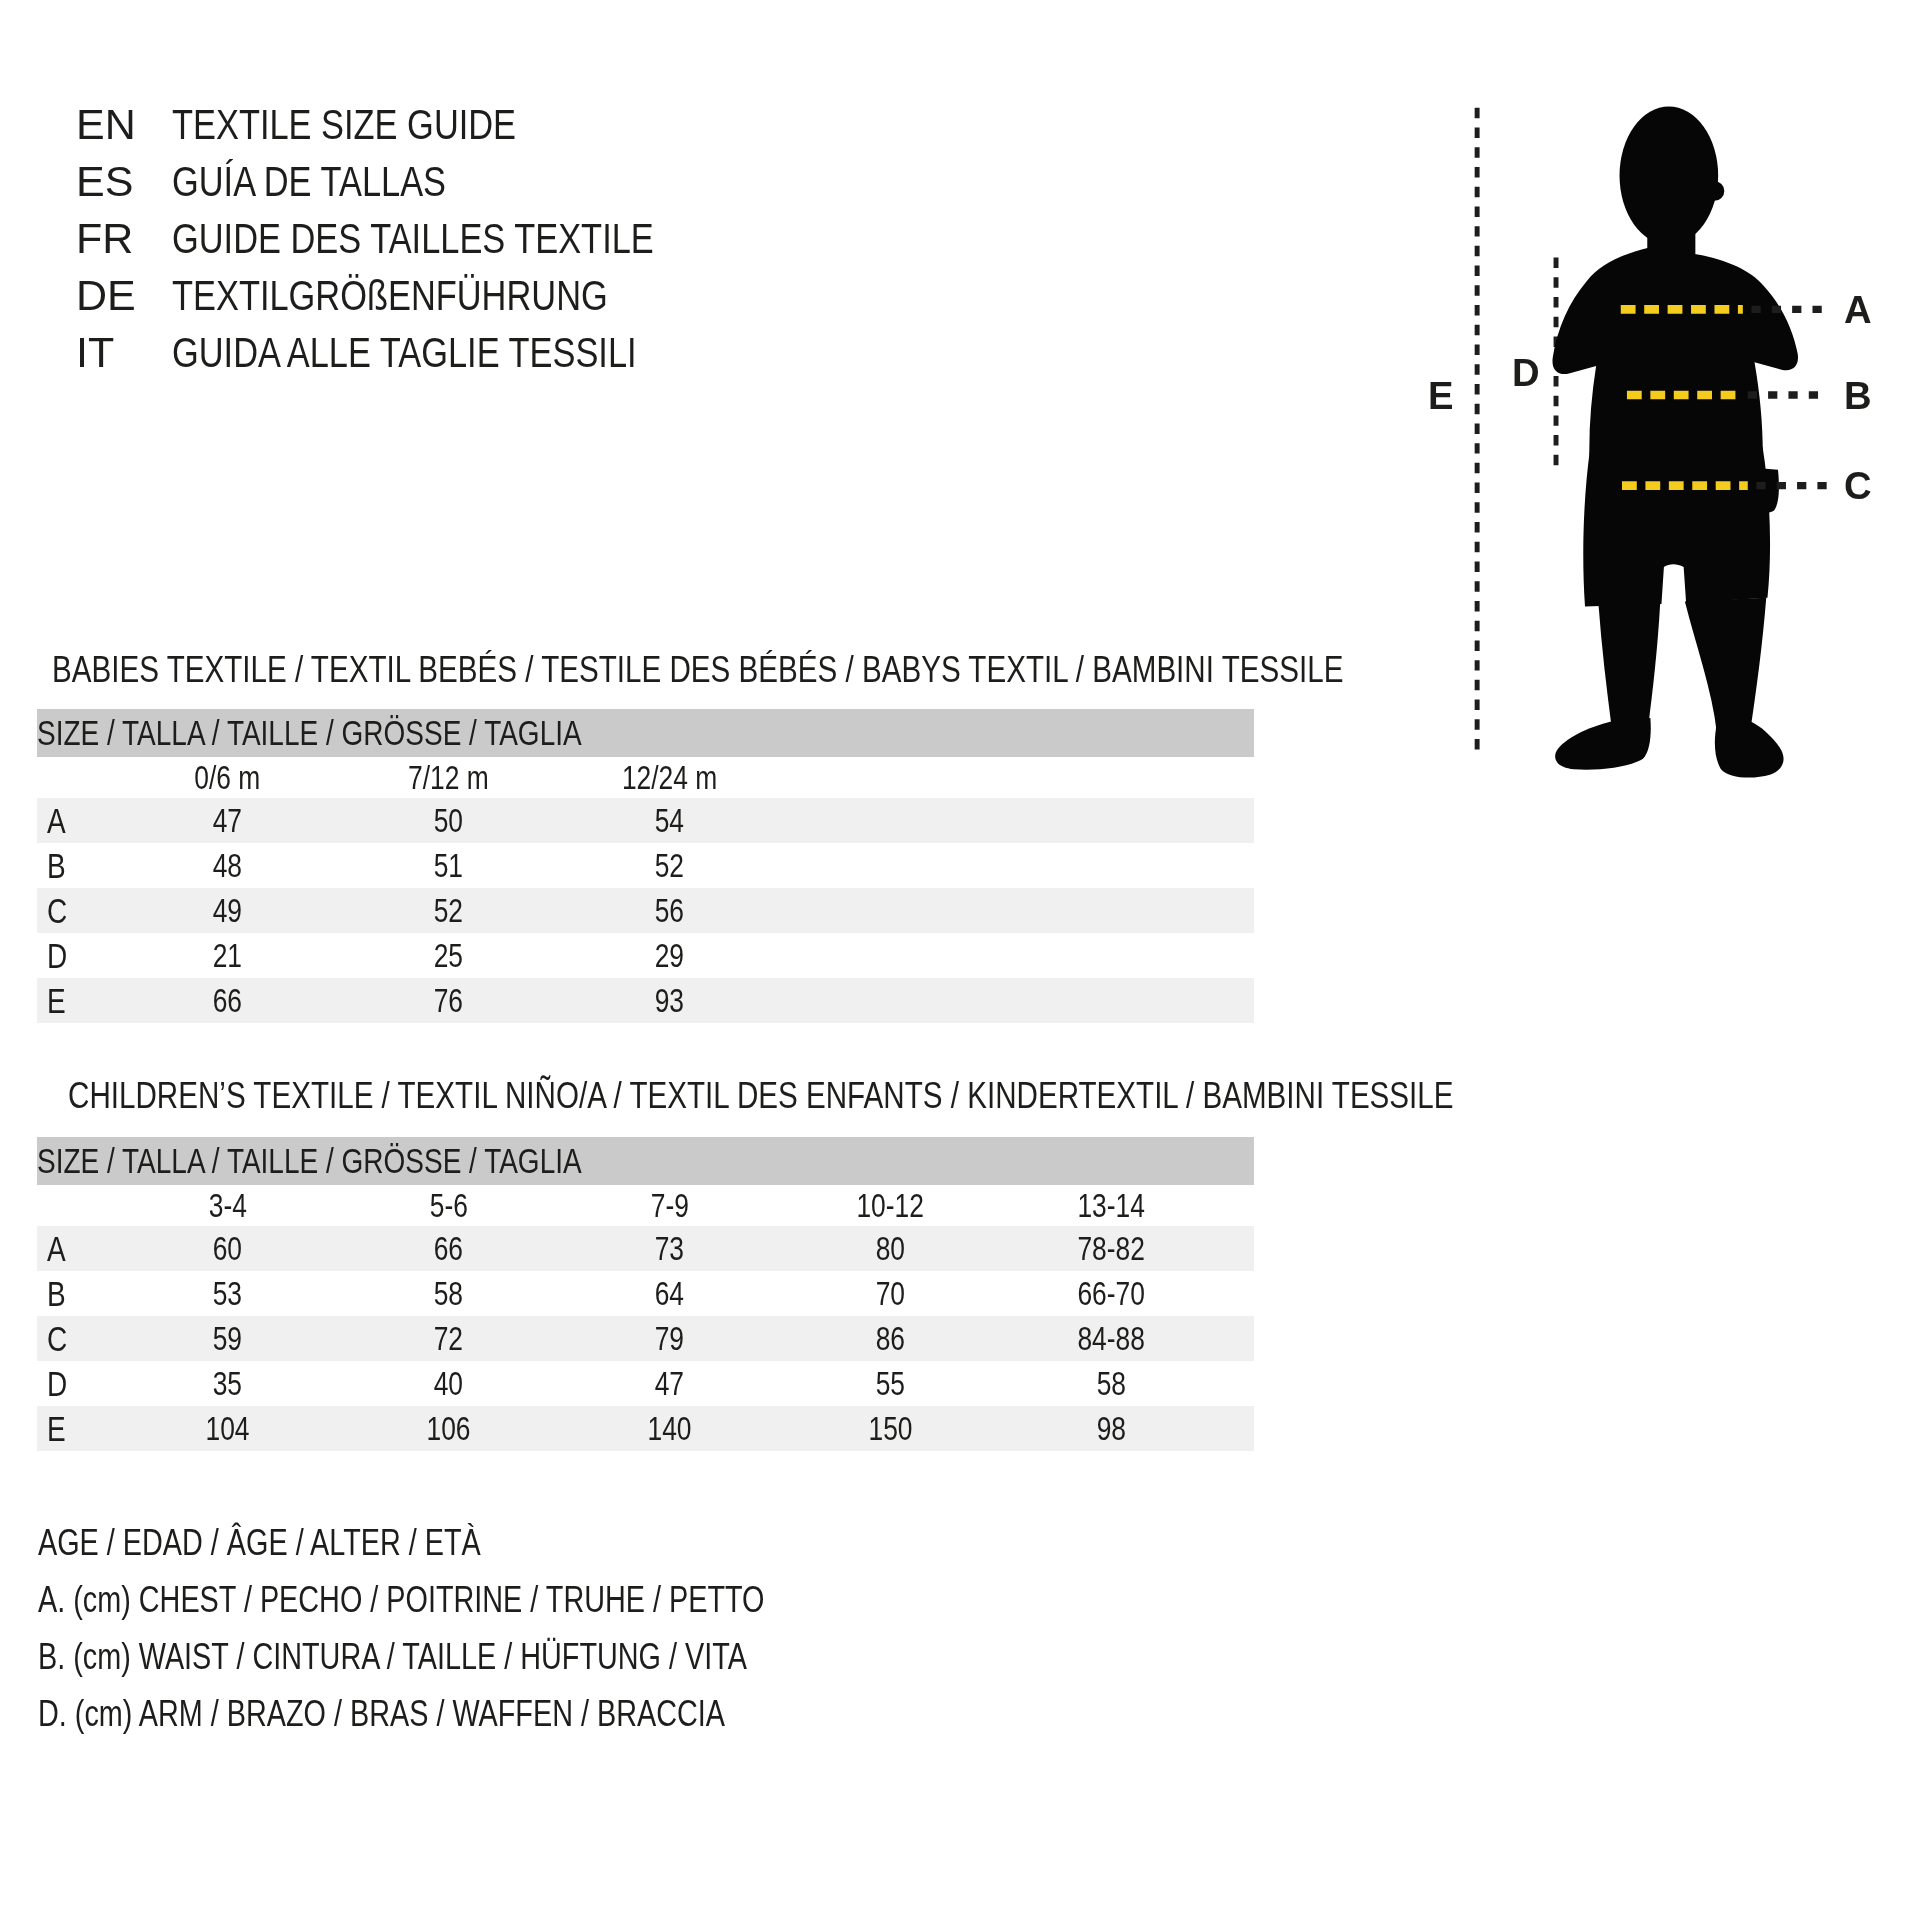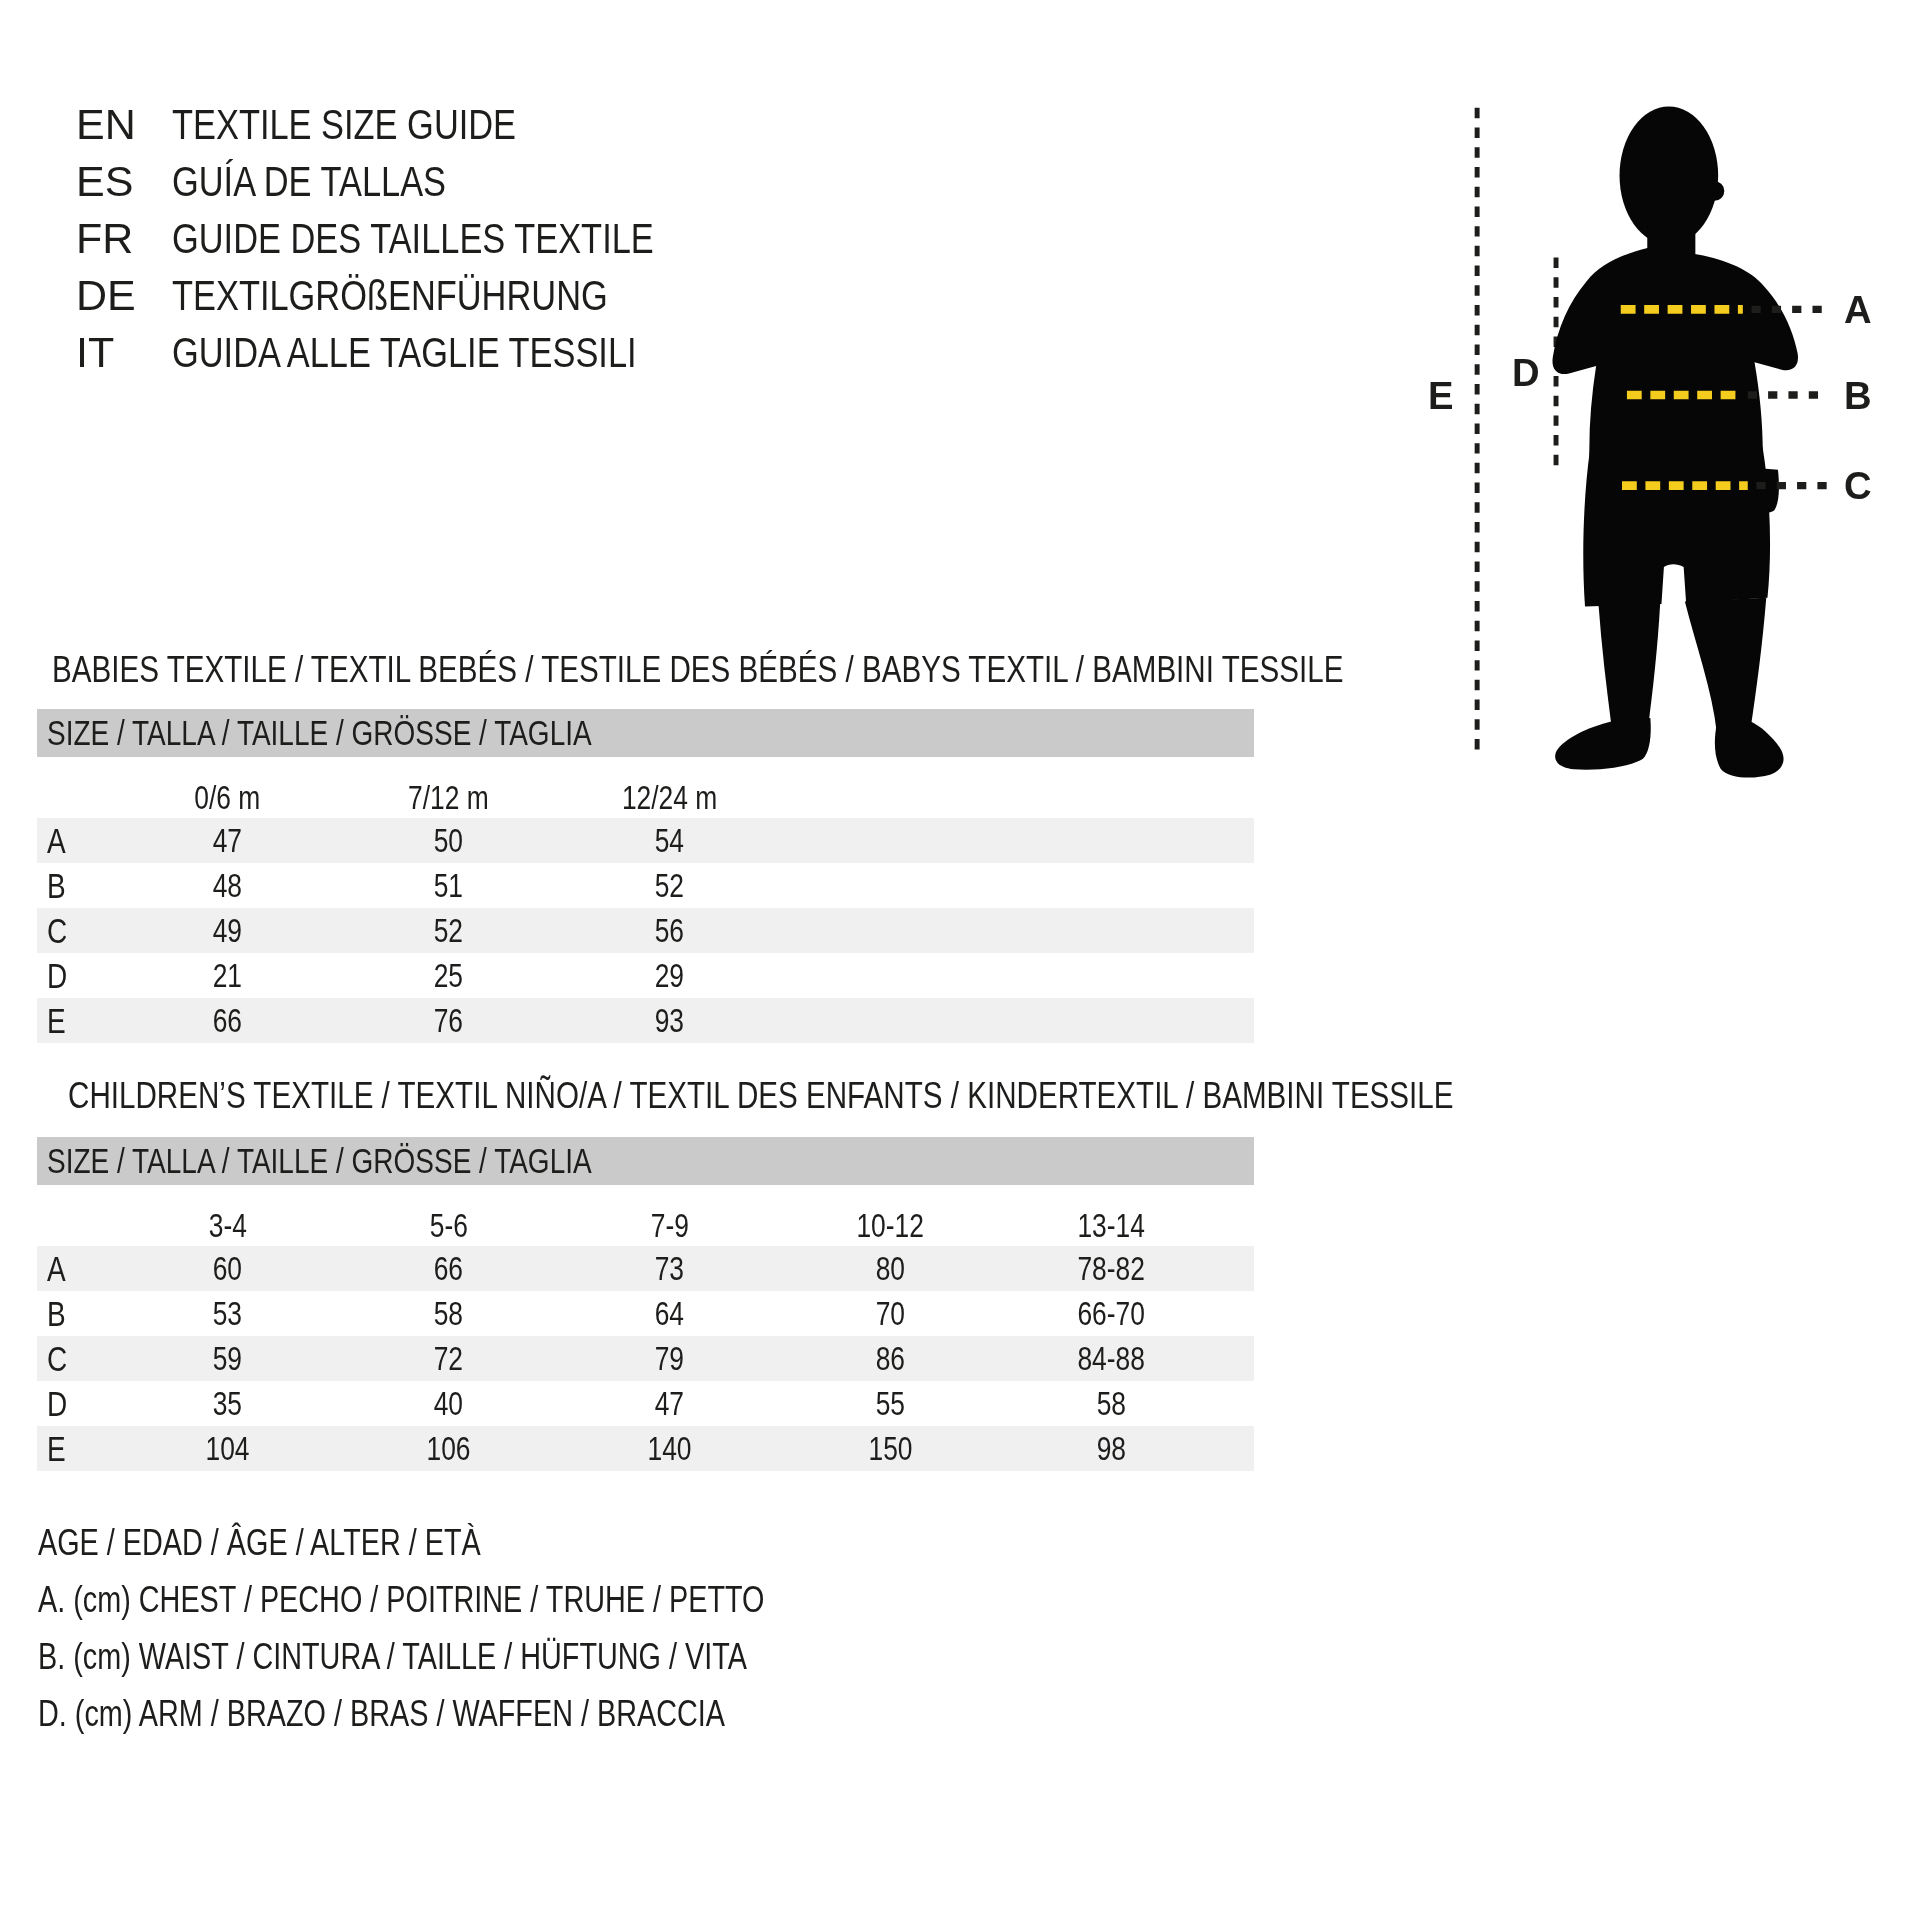--- a/index.html
+++ b/index.html
@@ -22,23 +22,23 @@
   .lang-code{width:96px;flex:0 0 96px;}
 
   
   .figure{position:absolute;left:1405px;top:80px;width:524px;height:709px;}
 
   
   .section-title{position:absolute;left:52px;font-size:37px;line-height:37px;}
 
   
   .tbl{position:absolute;left:37px;width:1217px;}
-  .tbl-bar{height:48px;background:#cacaca;display:flex;align-items:center;padding-left:10px;box-sizing:border-box;font-size:35px;}
+  .tbl-bar{height:48px;background:#cacaca;display:flex;align-items:center;box-sizing:border-box;font-size:35px;}
   .t-row{display:flex;align-items:center;height:45px;}
-  .t-row.sizes{height:41px;margin-top:20px;}
+  .t-row.sizes{height:41px;}
   .t-row.odd{background:#f0f0f0;}
   .cell-label{width:80px;flex:0 0 80px;padding-left:10px;box-sizing:border-box;font-size:35px;}
   .cell{width:221px;flex:0 0 221px;text-align:center;font-size:33px;}
 
   
   .legend{position:absolute;left:38px;top:1514px;text-align:right;}
   .legend-row{display:flex;height:57px;align-items:center;font-size:36px;}
 </style>
 </head>
 <body>

